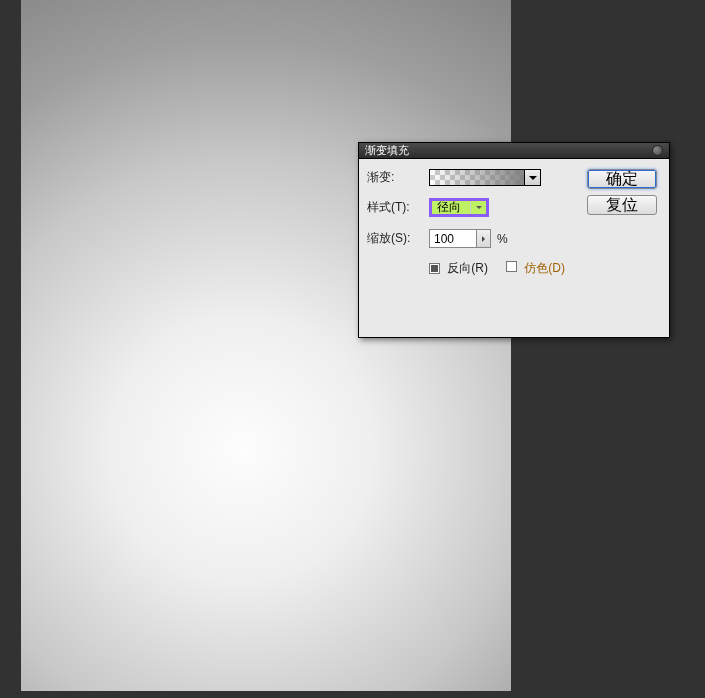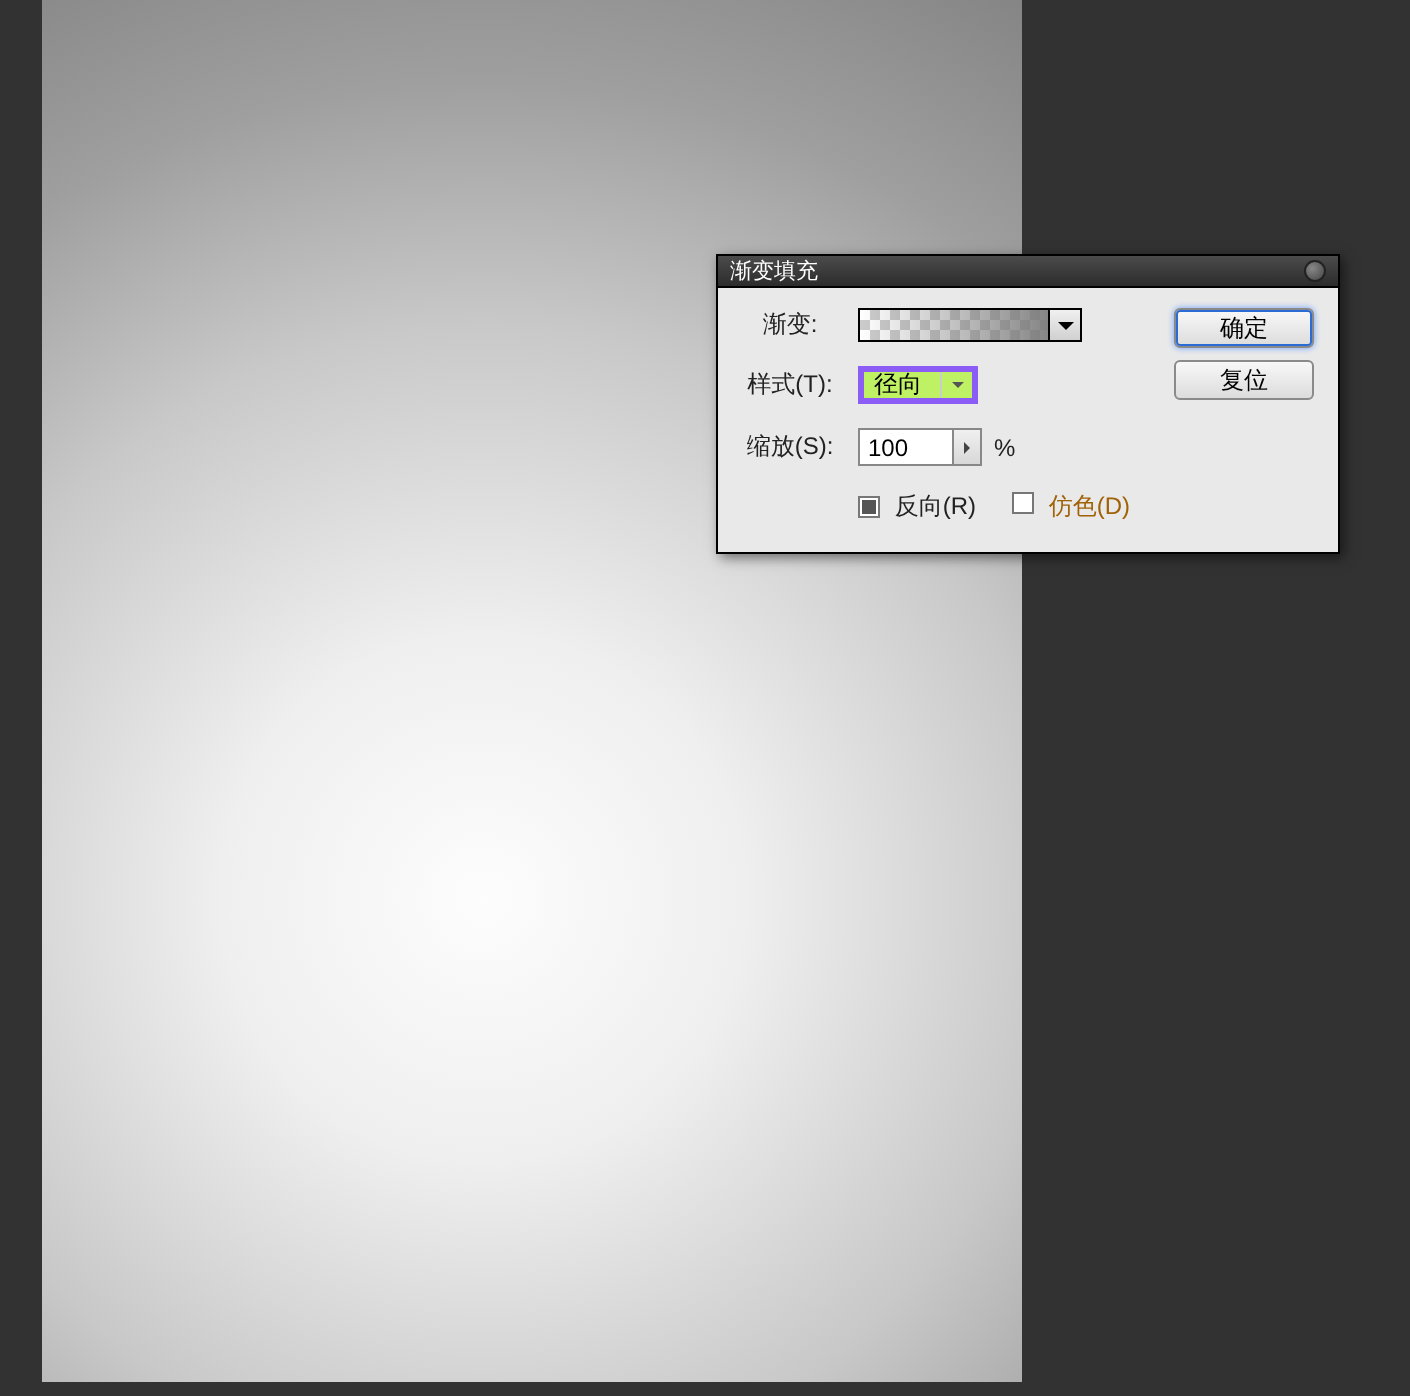--- a/index.html
+++ b/index.html
@@ -12,22 +12,22 @@
       overflow: hidden;
     }
     .canvas {
       position: absolute;
       left: 21px; top: 0;
       width: 490px; height: 691px;
       background: radial-gradient(circle at 45% 65%, #fdfdfd 0%, #efefef 25%, #c8c8c8 55%, #9f9f9f 78%, #858585 100%);
     }
     .dialog {
       position: absolute;
-      left: 358px; top: 127px;
-      width: 312px; height: 150px;
+      left: 358px; top: 142px;
+      width: 312px; height: 196px;
       background: #e9e9e9;
       border: 1px solid #000;
       box-shadow: 2px 2px 6px rgba(0,0,0,0.5);
     }
     .titlebar {
       height: 16px;
       background: linear-gradient(#4b4b4b, #2c2c2c);
       color: #fff;
       font-size: 11px;
       padding: 1px 6px;
@@ -48,34 +48,34 @@
     }
     .form-col { flex: 1; }
     .btn-col { width: 74px; margin-left: 6px; }
     .btn {
       display: block;
       width: 70px; height: 20px;
       margin-bottom: 6px;
       background: linear-gradient(#f8f8f8, #dcdcdc);
       border: 1px solid #8a8a8a;
       border-radius: 3px;
-      font-size: 12px;
+      font-size: 16px;
       text-align: center;
       line-height: 18px;
       cursor: pointer;
     }
     .btn.default { box-shadow: 0 0 0 1px #2b6cd4 inset, 0 0 3px #6aa0ff; }
     .row {
       display: flex;
       align-items: center;
       margin-bottom: 12px;
     }
     .label {
       width: 56px;
-      text-align: center;
+      text-align: left;
       margin-right: 6px;
       color: #222;
     }
     .grad-preview {
       width: 96px; height: 17px;
       border: 1px solid #000;
       background:
         linear-gradient(to right, rgba(120,120,120,0) 0%, rgba(120,120,120,0.9) 100%),
         repeating-conic-gradient(#ccc 0 25%, #fff 0 50%) 0 0/10px 10px;
       cursor: pointer;

